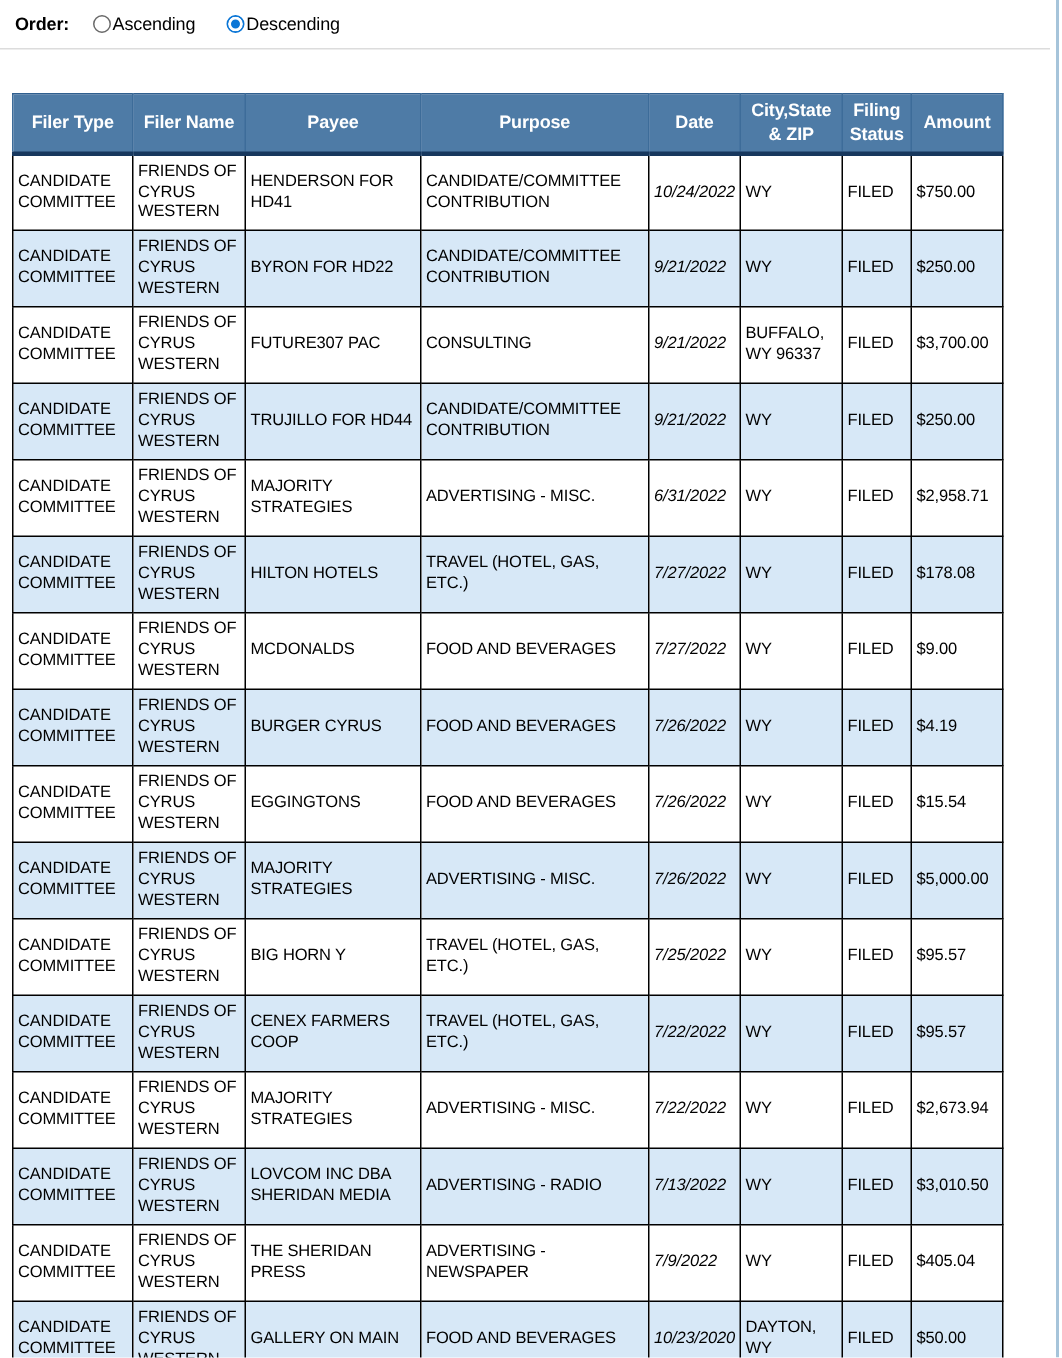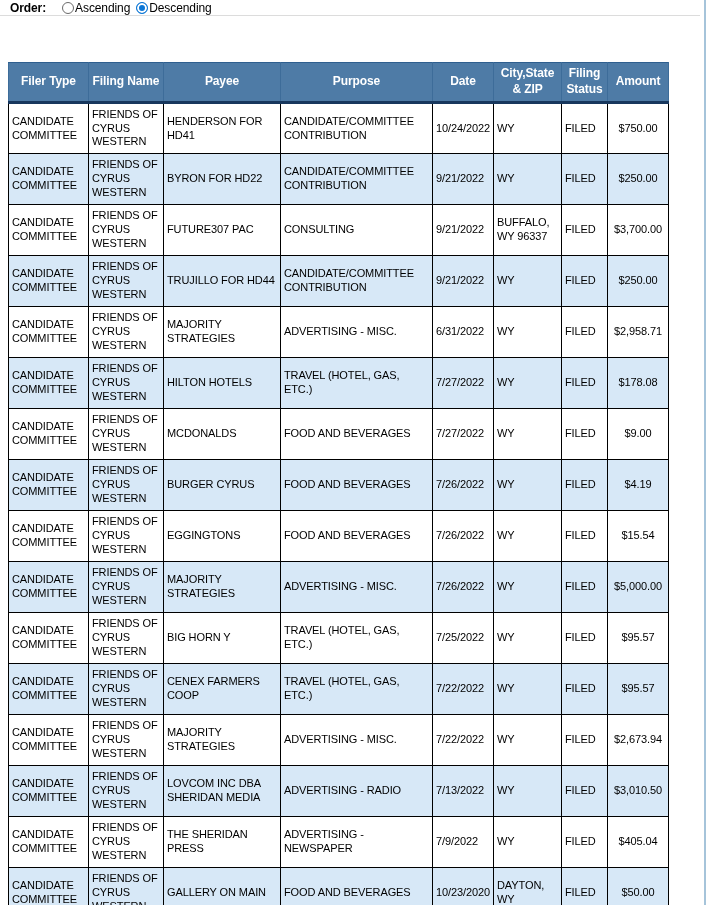--- a/index.html
+++ b/index.html
@@ -9,40 +9,40 @@
     overflow: hidden;
     background: #ffffff;
     font-family: "Liberation Sans", sans-serif;
     position: relative;
     letter-spacing: -0.1px;
   }
 
   
   .top-bar {
     position: absolute; left: 0; top: 0;
-    width: 700px; height: 16px;
+    width: 700px; height: 33px;
     border-bottom: 1px solid #dcdcdc;
     display: flex; align-items: center;
     padding-left: 10px;
     font-size: 12px; color: #000;
   }
   .order-label { font-weight: bold; margin-right: 16px; }
   .radio-option { display: flex; align-items: center; margin-right: 4px; }
   input[type="radio"] {
     -webkit-appearance: none; appearance: none;
     width: 12px; height: 12px; margin: 0 1px 0 0;
     border: 1px solid #6a6a6a; border-radius: 50%;
     background: #fff; flex: 0 0 auto;
   }
   input[type="radio"]:checked {
     border: 1px solid #0b76d6;
     background-color: #0b76d6;
     box-shadow: inset 0 0 0 2px #ffffff;
   }
-  .radio-text { margin-right: 2px; }
+  .radio-text { margin-right: 17px; }
 
   
   .right-strip {
     position: absolute; left: 704px; top: 0;
     width: 2px; height: 905px;
     background: #a6c4da;
   }
 
   
   .table-wrap { position: absolute; left: 8px; top: 62px; }
@@ -61,22 +61,22 @@
   }
   td {
     border: 1px solid #000000;
     font-size: 11px; color: #000;
     height: 51px; padding: 1px 3px;
     vertical-align: middle; line-height: 1.25;
     background: #ffffff;
     overflow: hidden;
   }
   tbody tr:nth-child(even) td { background: #d7e8f7; }
-  .c-date { white-space: nowrap; padding-right: 17px; }
-  .c-amount { text-align: center; white-space: nowrap; }
+  .c-date { white-space: nowrap; padding-right: 17px; font-style: italic; }
+  .c-amount { text-align: left; white-space: nowrap; }
   .c-filing_status { white-space: nowrap; }
 </style>
 </head>
 <body>
 
 <div class="top-bar">
   <span class="order-label">Order:</span>
   <label class="radio-option">
     <input type="radio" name="order" style="">
     <span class="radio-text">Ascending</span>
@@ -95,21 +95,21 @@
         <col style="width:117px">
         <col style="width:152px">
       <col style="width:61px">
         <col style="width:68px">
         <col style="width:46px">
         <col style="width:61px">
     </colgroup>
     <thead>
       <tr id="header-row">
           <th>Filer Type</th>
-          <th>Filing Name</th>
+          <th>Filer Name</th>
           <th>Payee</th>
           <th>Purpose</th>
           <th>Date</th>
           <th>City,State &amp; ZIP</th>
           <th>Filing Status</th>
           <th>Amount</th>
         </tr>
     </thead>
     <tbody id="table-body">
         <tr>

